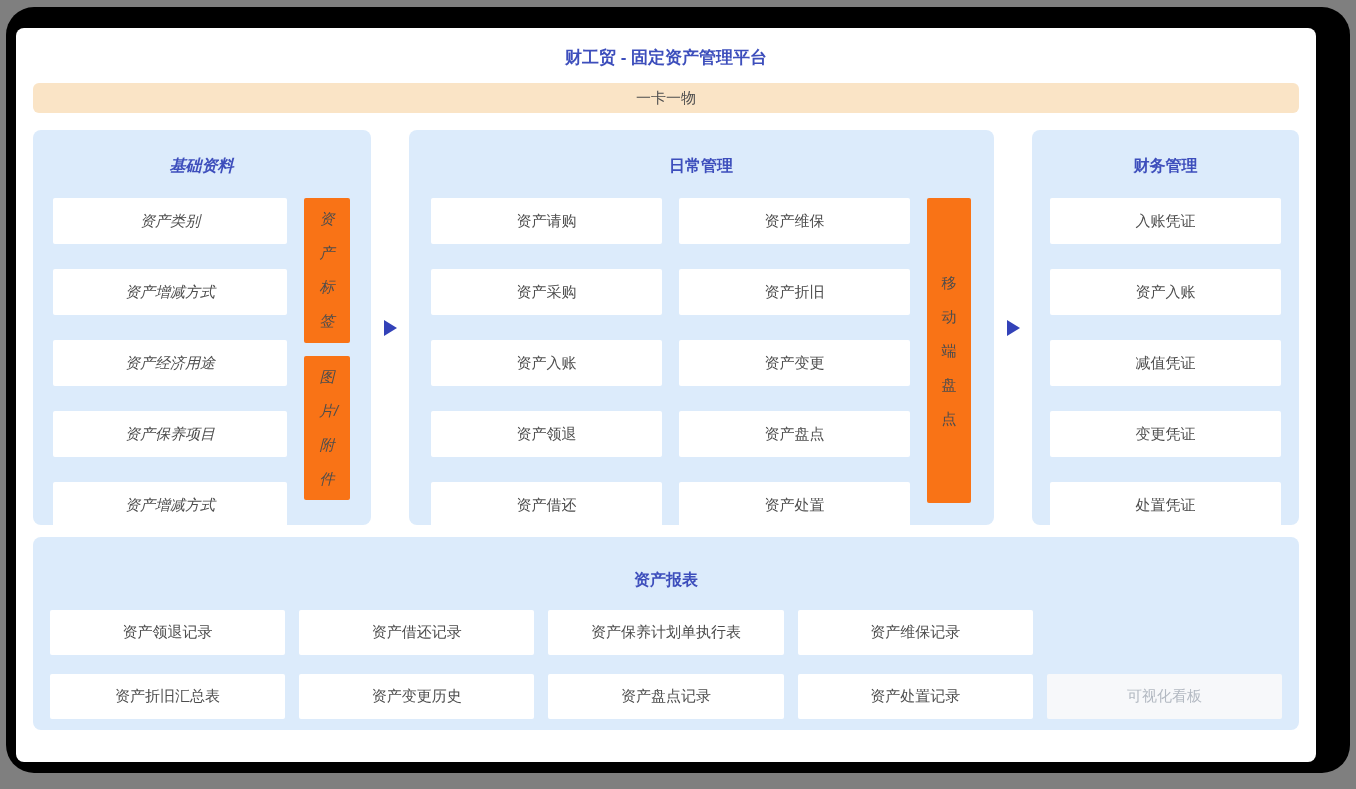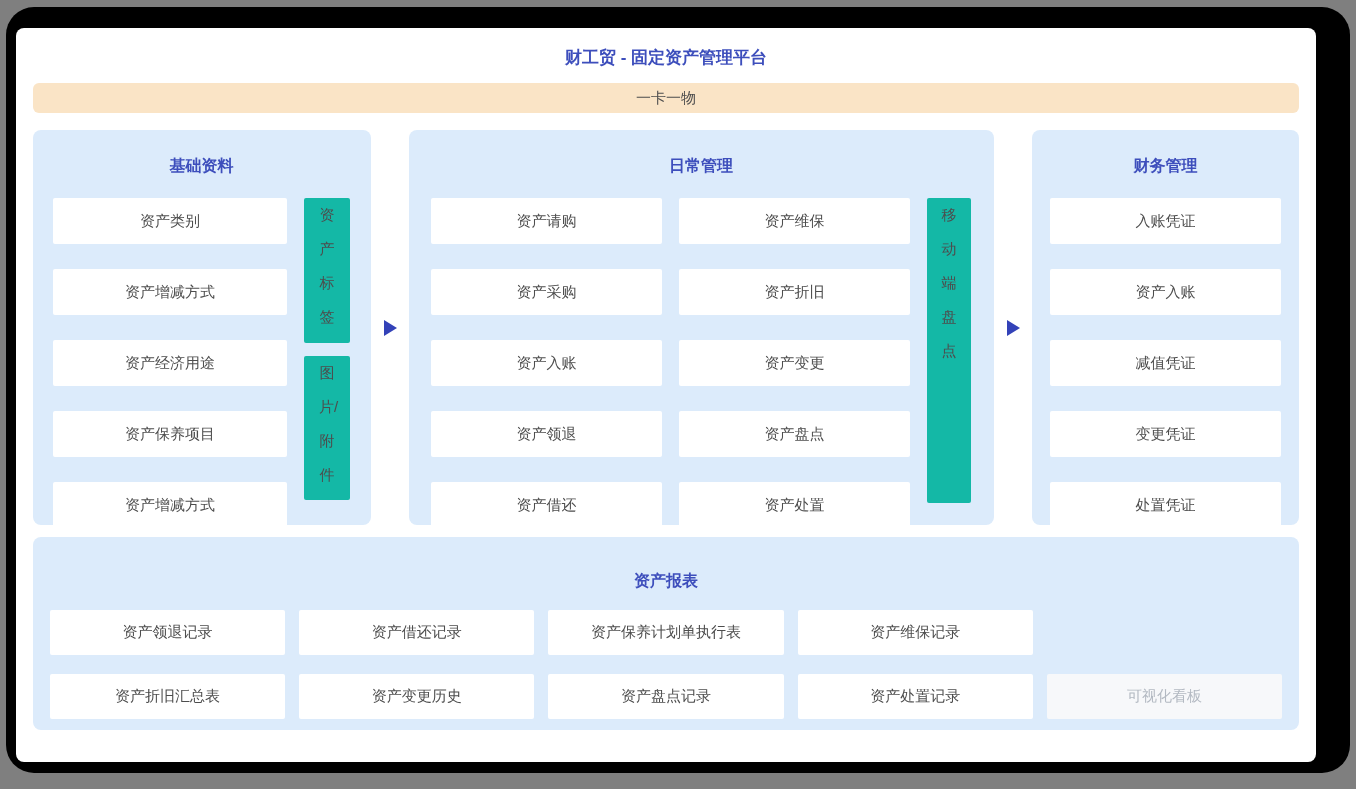--- a/index.html
+++ b/index.html
@@ -26,48 +26,49 @@
     display:flex; align-items:center; justify-content:center;
     font-size:15px; color:#4D4D4D;
   }
   .main-row { margin:17px 17px 0; height:395px; display:flex; }
   .panel { background:#DCEBFB; border-radius:8px; }
   .panel-title {
     margin-top:26px; text-align:center; line-height:20px;
     font-size:16px; font-weight:bold; color:#3D4EBC;
   }
   .panel-body { margin-top:22px; display:flex; }
-  .panel-basic   { width:338px; padding:0 21px 2px 20px; }
+  .panel-basic   { width:338px; padding:0 21px 2px 20px;font-style:italic; }
   .panel-daily   { width:585px; padding:0 23px 0 22px; }
   .panel-finance { width:267px; padding:0 18px; }
   .panel-basic .panel-body, .panel-daily .panel-body { gap:17px; }
   .items-col { display:flex; flex-direction:column; gap:25px; flex:1 1 0; min-width:0; }
   .item-box {
     height:46px; background:#fff; border-radius:2px;
     display:flex; align-items:center; justify-content:center;
     font-size:15px; color:#4D4D4D; white-space:nowrap;
   }
   .vtabs-col { width:46px; display:flex; flex-direction:column; gap:13px; height:302px; }
   .vtab {
-    flex:1 1 0; background:#14b8a6; border-radius:2px;
-    display:flex; justify-content:center;
+    flex:1 1 0; background:#f97316; border-radius:2px;
+    display:flex; align-items:center; justify-content:center;
     font-size:15px; color:#4D4D4D;
   }
   .vtab-single-col { width:44px; height:305px; display:flex; }
   .vtext { width:16px; word-break:break-all; line-height:34px; text-align:center; }
   .arrow-zone { flex:1 1 0; display:flex; align-items:center; justify-content:center; }
   .arrow {
     width:0; height:0;
     border-left:13px solid #3342B8;
     border-top:8px solid transparent;
     border-bottom:8px solid transparent;
   }
   .reports-panel {
     margin:12px 17px 0; height:193px; background:#DCEBFB; border-radius:8px;
     padding:8px 17px;
+    font-family:Liberation Mono, monospace;
   }
   .reports-grid {
     margin-top:19px; display:grid;
     grid-template-columns:repeat(5, 1fr); gap:19px 14px;
   }
   .report-box {
     height:45px; background:#fff; border-radius:2px;
     display:flex; align-items:center; justify-content:center;
     font-size:15px; color:#4D4D4D; white-space:nowrap;
   }

